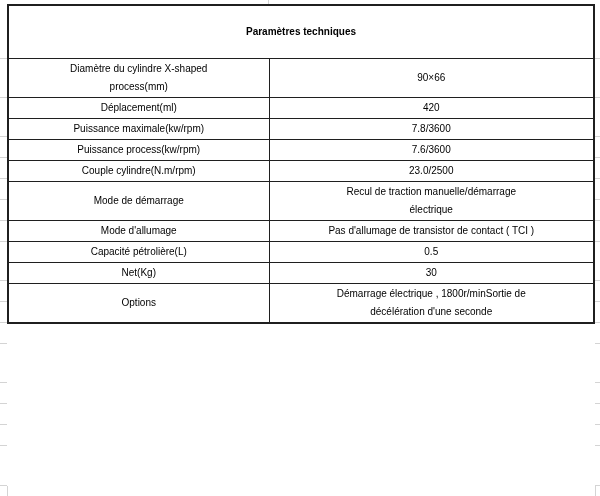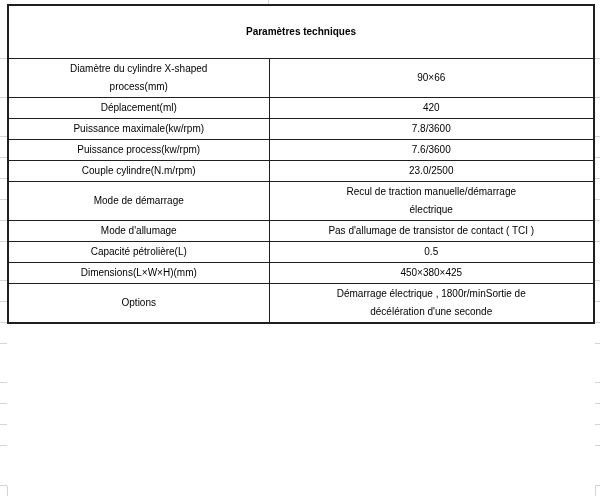--- a/index.html
+++ b/index.html
@@ -105,25 +105,25 @@
     <td class="value">Pas d'allumage de transistor de contact ( TCI )</td>
   </tr>
 
   <tr>
     <td class="label">Capacité pétrolière(L)</td>
     <td class="value">0.5</td>
   </tr>
 
 
 
+  <tr>
+    <td class="label">Net(Kg)</td>
+    <td class="value">30</td>
+  </tr>
 
-  <tr>
-    <td class="label">Dimensions(L×W×H)(mm)</td>
-    <td class="value">450×380×425</td>
-  </tr>
 
 
   <tr>
     <td class="label">Options</td>
     <td class="value">Démarrage électrique , 1800r/minSortie de
 décélération d'une seconde</td>
   </tr>
 </tbody>
   </table>
 </div>

